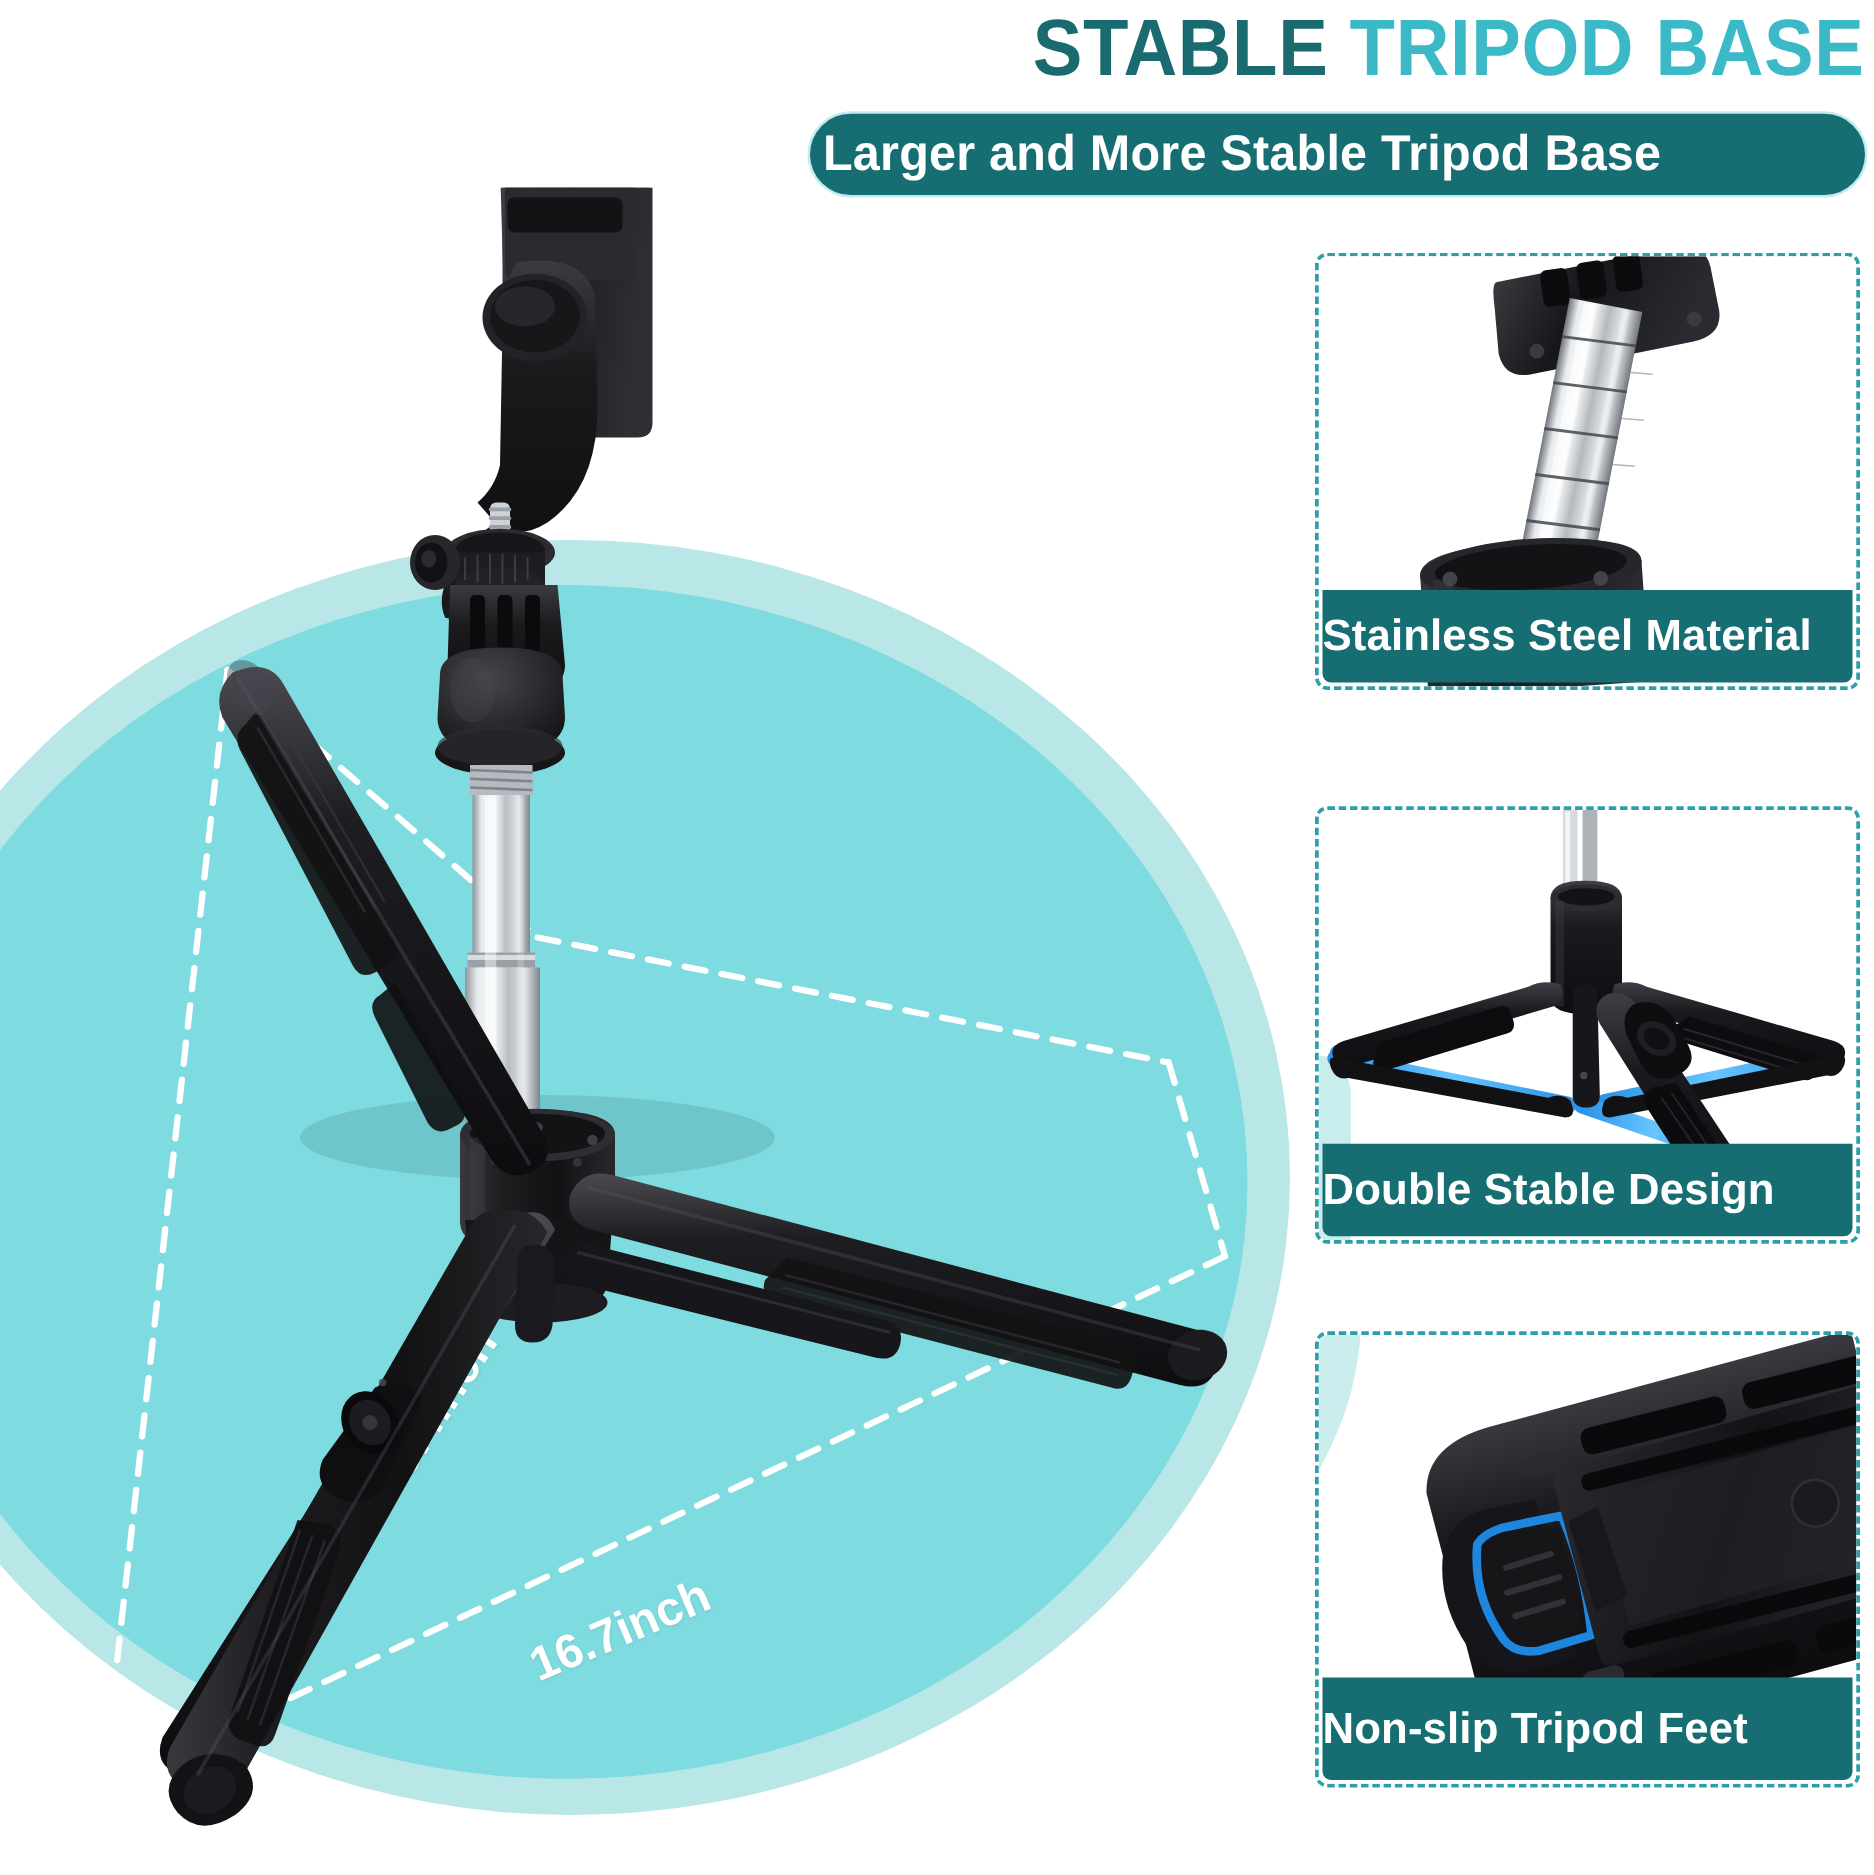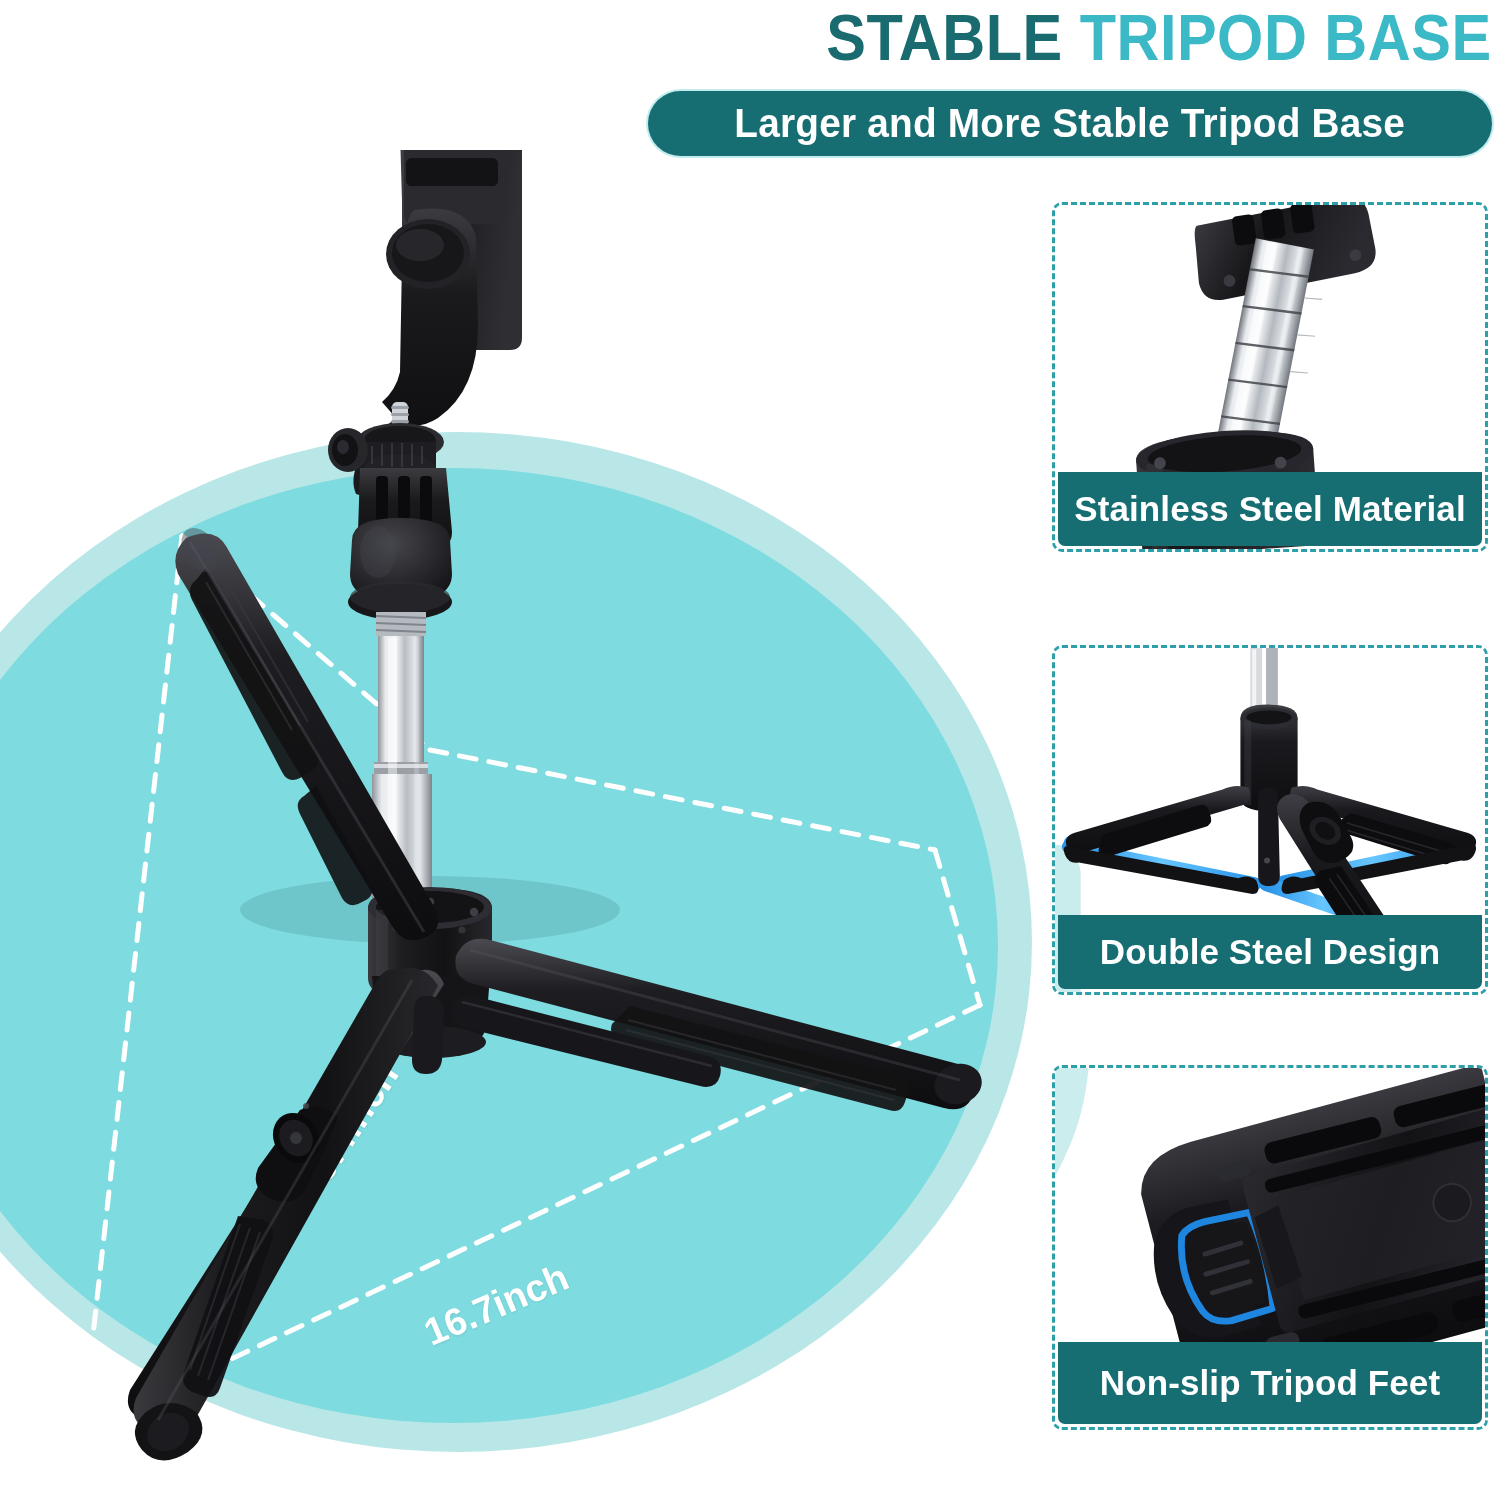--- a/index.html
+++ b/index.html
@@ -40,21 +40,21 @@
     position: absolute;
     left: 648px;
     top: 91px;
     width: 844px;
     height: 65px;
     background: #166d72;
     border-radius: 34px;
     box-shadow: 0 0 0 2px rgba(190,235,238,0.95);
     display: flex;
     align-items: center;
-    justify-content: center;
+    justify-content: flex-start;
     box-sizing: border-box;
   }
   #subtitle-pill .pill-text {
     color: #ffffff;
     font-size: 40px;
     font-weight: bold;
     letter-spacing: 0.2px;
     white-space: nowrap;
     transform: scaleX(0.97);
   }
@@ -145,21 +145,20 @@
   }
   .panel-label {
     position: absolute;
     left: 3px;
     right: 3px;
     bottom: 3px;
     height: 74px;
     background: #166d72;
     display: flex;
     align-items: center;
-    justify-content: center;
     border-bottom-left-radius: 7px;
     border-bottom-right-radius: 7px;
   }
   .panel-label span {
     color: #ffffff;
     font-weight: bold;
     font-size: 35px;
     white-space: nowrap;
     letter-spacing: 0.1px;
   }
@@ -547,21 +546,21 @@
       </g>
 
       <path d="M290 222 L342 300 Q348 310 338 316 L330 320 Q320 326 314 316 L266 242 Q260 232 270 226 Z" fill="#0c0c0f"></path>
       <g stroke="#3c3c44" stroke-width="1.6" opacity="0.5">
         <line x1="278" y1="234" x2="330" y2="310"></line>
         <line x1="286" y1="230" x2="338" y2="306"></line>
       </g>
     </svg>
   </div>
   <div class="panel-label">
-    <span>Double Steel Design</span>
+    <span>Double Stable Design</span>
   </div>
 </div>
 
 <div class="feature-panel" id="panel-feet">
   <div class="panel-photo">
     <svg viewBox="0 0 436 365" width="100%" height="100%" preserveAspectRatio="xMidYMid slice">
       <defs>
         <linearGradient id="fBlk" x1="0" y1="0" x2="0" y2="1">
           <stop offset="0%" stop-color="#3a3a40"></stop>
           <stop offset="30%" stop-color="#1c1c20"></stop>

